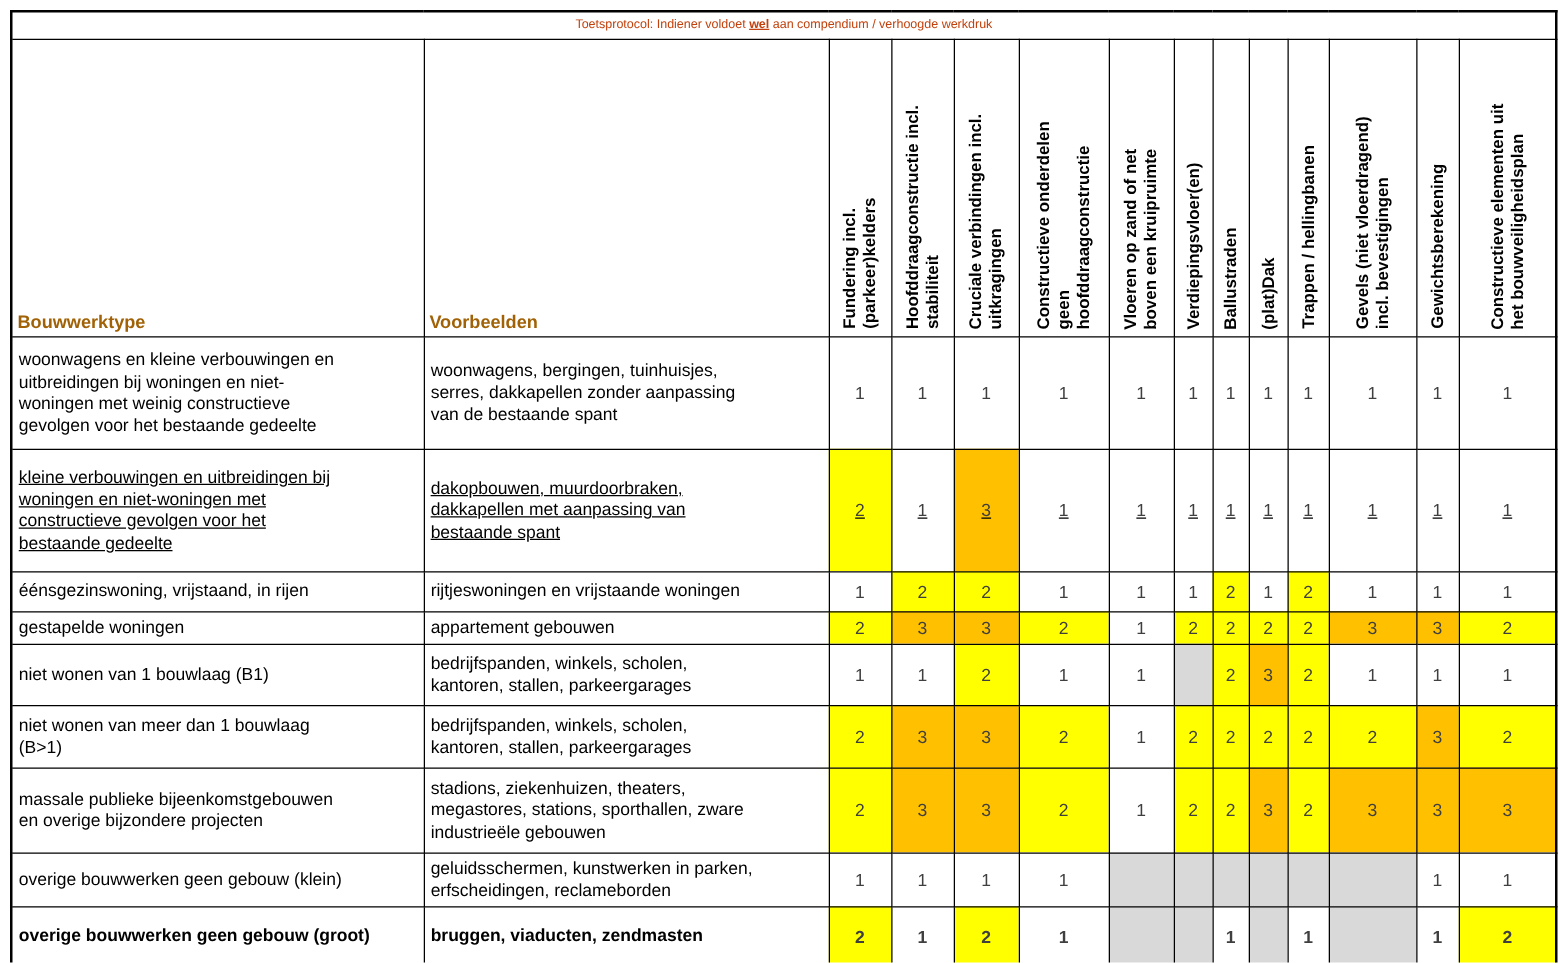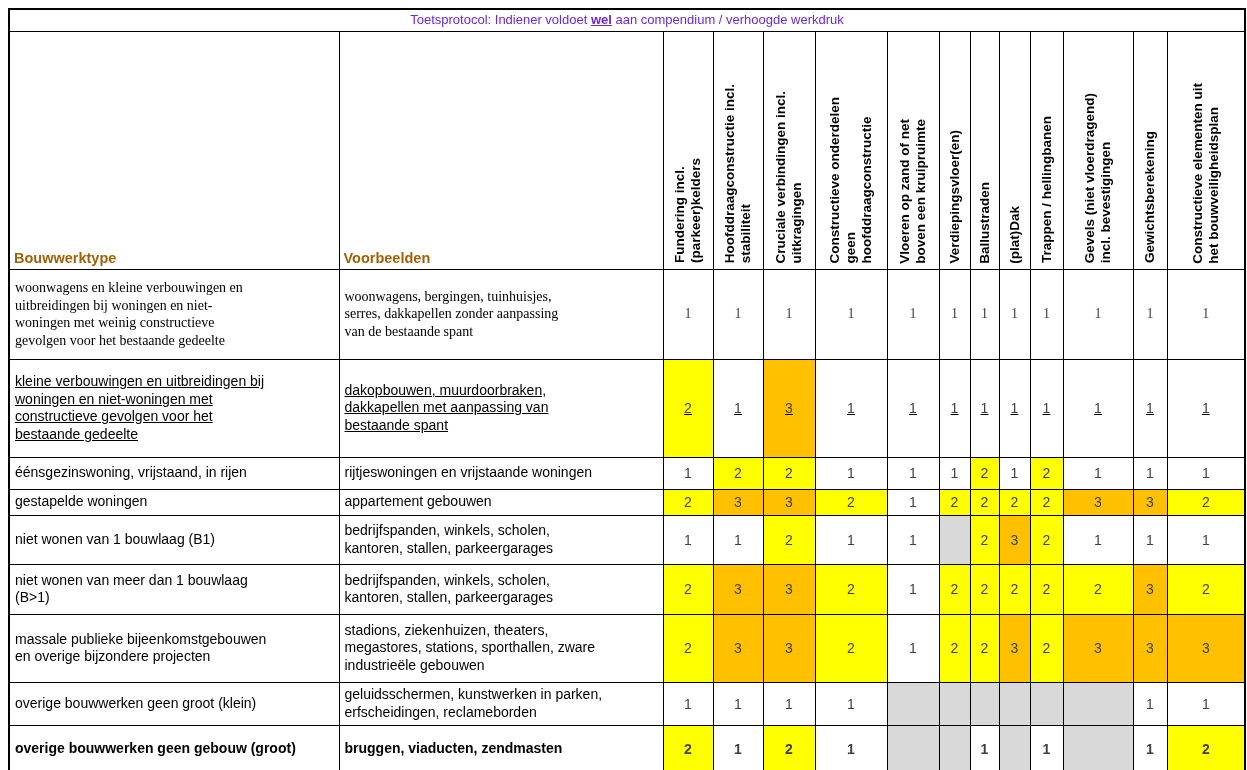--- a/index.html
+++ b/index.html
@@ -13,23 +13,23 @@
     width: 1236px;
     border: 2px solid #000;
   }
   table.protocol th, table.protocol td { border: 1px solid #000; }
 
   
   .title-cell {
     height: 22px;
     text-align: center;
     font-weight: normal;
-    font-size: 13px;
+    font-size: 10px;
     padding: 1px 0 2px 0;
-    color: #6d28d9;
+    color: #c2410c;
   }
   .title-cell .em { font-weight: bold; text-decoration: underline; }
 
   
   tr.header-row th { height: 238px; }
   th.corner {
     vertical-align: bottom;
     text-align: left;
     font-size: 14.5px;
     font-weight: bold;
@@ -72,21 +72,21 @@
     vertical-align: middle;
     font-size: 14px;
     color: #3f3f3f;
     padding: 0;
   }
   td.c-val[data-color="yellow"] { background: #FFFF00; }
   td.c-val[data-color="orange"] { background: #FFC000; }
   td.c-val[data-color="gray"]   { background: #D9D9D9; }
   td.c-val[data-color="white"]  { background: #FFFFFF; }
 
-  tbody tr:nth-child(1) { height: 90px; font-family: Liberation Serif, serif; }
+  tbody tr:nth-child(1) { height: 90px; }
   tbody tr:nth-child(2) { height: 98px; text-decoration: underline; }
   tbody tr:nth-child(3) { height: 32px; margin-top: 26px; }
   tbody tr:nth-child(4) { height: 26px; }
   tbody tr:nth-child(5) { height: 49px; }
   tbody tr:nth-child(6) { height: 50px; }
   tbody tr:nth-child(7) { height: 68px; margin-left: 32px; }
   tbody tr:nth-child(8) { height: 43px; }
   tbody tr:nth-child(9) { height: 48px; font-weight: bold; }
 </style>
 </head>
@@ -310,21 +310,21 @@
           <td class="c-val" data-color="white">1</td>
           <td class="c-val" data-color="yellow">2</td>
           <td class="c-val" data-color="yellow">2</td>
           <td class="c-val" data-color="orange">3</td>
           <td class="c-val" data-color="yellow">2</td>
           <td class="c-val" data-color="orange">3</td>
           <td class="c-val" data-color="orange">3</td>
           <td class="c-val" data-color="orange">3</td>
         </tr>
         <tr>
-          <td class="c-type">overige bouwwerken geen groot (klein)</td>
+          <td class="c-type">overige bouwwerken geen gebouw (klein)</td>
           <td class="c-ex">geluidsschermen, kunstwerken in parken,
 erfscheidingen, reclameborden</td>
           <td class="c-val" data-color="white">1</td>
           <td class="c-val" data-color="white">1</td>
           <td class="c-val" data-color="white">1</td>
           <td class="c-val" data-color="white">1</td>
           <td class="c-val" data-color="gray"></td>
           <td class="c-val" data-color="gray"></td>
           <td class="c-val" data-color="gray"></td>
           <td class="c-val" data-color="gray"></td>

